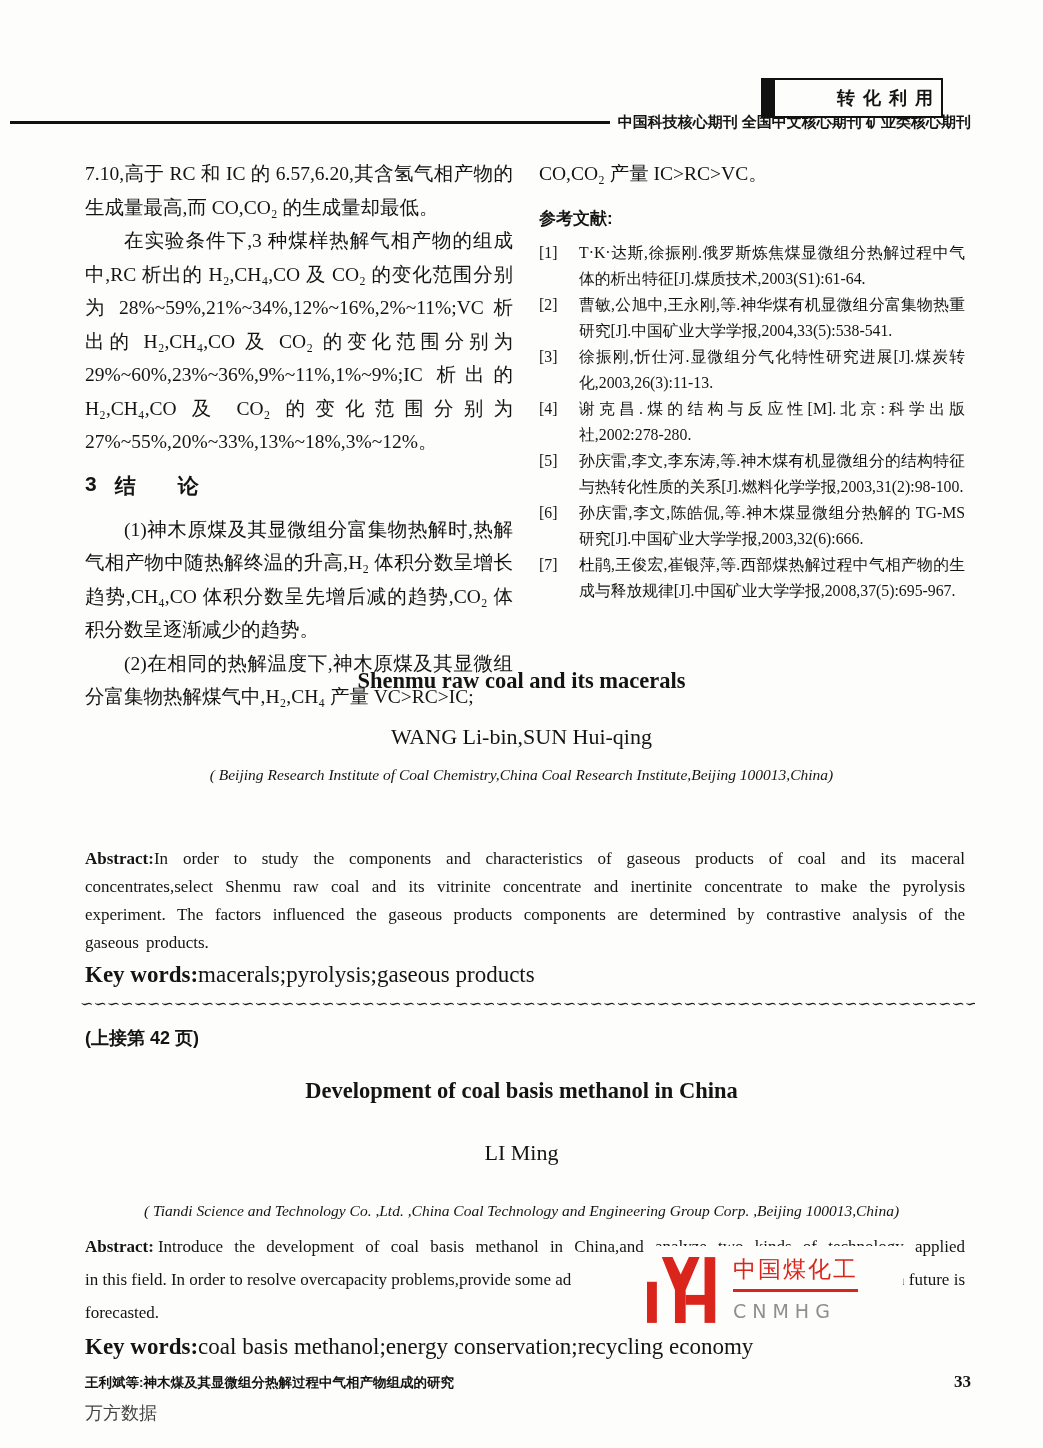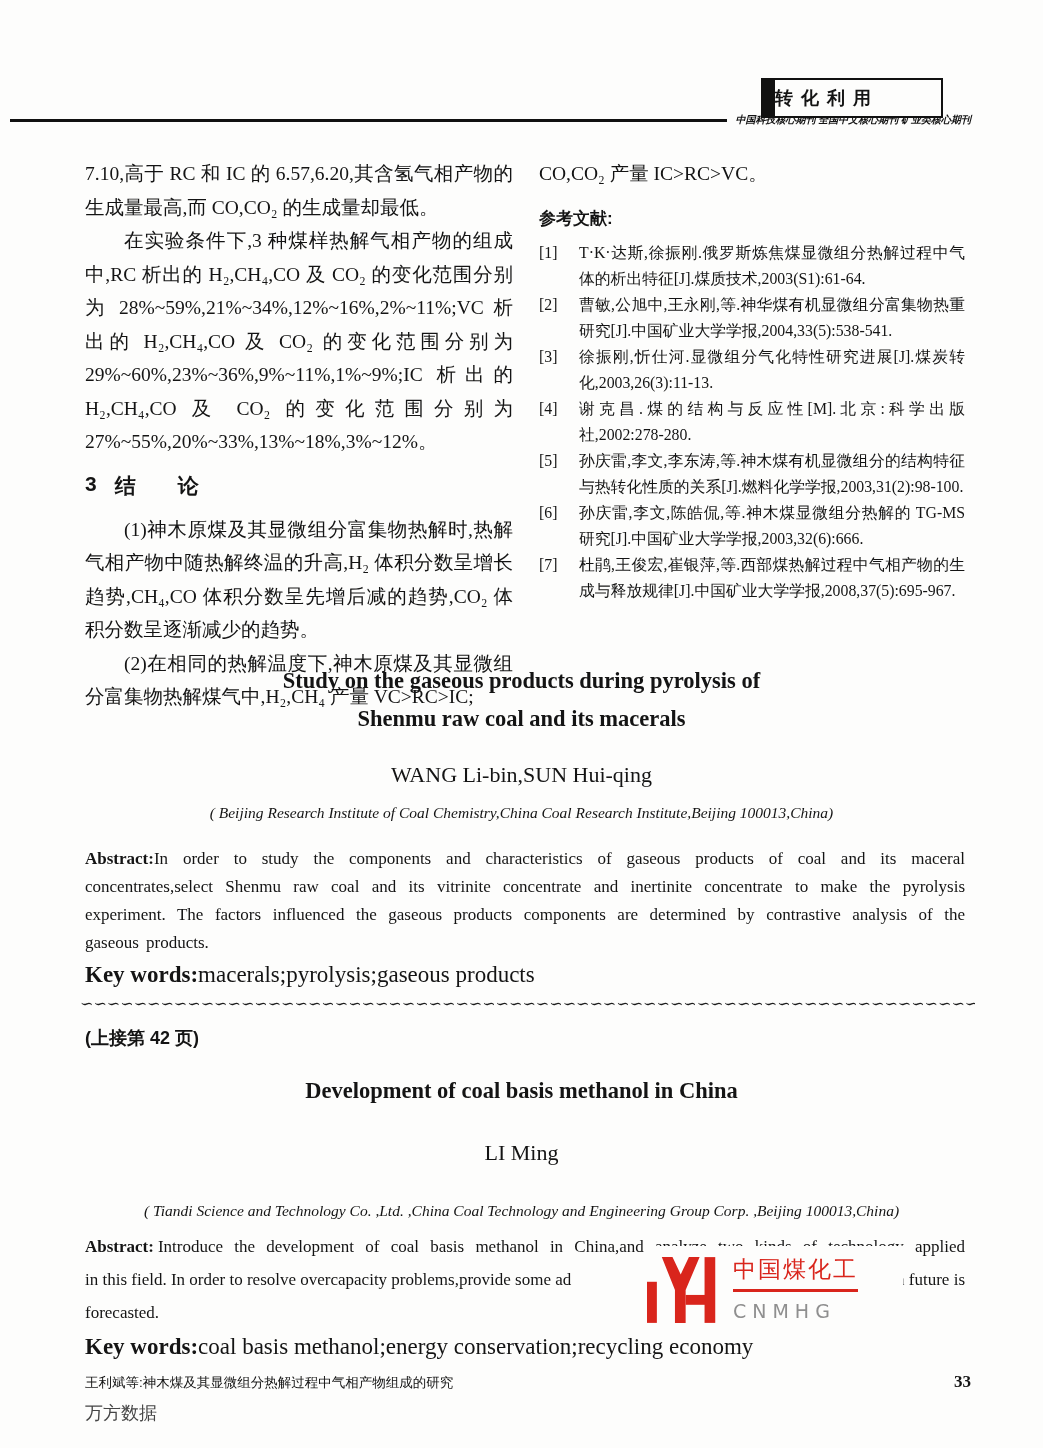--- a/index.html
+++ b/index.html
@@ -16,34 +16,33 @@
   .category-box{
     position:absolute;top:78px;right:100px;
     width:178px;height:36px;
     border:2px solid #111;
     background:#fdfdfc;
     display:flex;align-items:center;
     z-index:2;
   }
   .category-bar{width:13px;height:36px;background:#111;flex:none;margin-left:-1px;}
   .category-label{
-    flex:1;text-align:left;
+    flex:1;text-align:right;
     font-weight:bold;font-size:18px;letter-spacing:8px;
     font-family:"Liberation Sans","DejaVu Sans",sans-serif;
   }
   .rule-row{
     position:absolute;top:113px;left:10px;right:72px;
     display:flex;align-items:center;gap:8px;z-index:1;
   }
   .rule{flex:1;height:3px;background:#111;}
   .journal-line{
-    flex:none;font-weight:bold;font-size:10px;
+    flex:none;font-weight:bold;font-size:15px;
     font-family:"Liberation Sans","DejaVu Sans",sans-serif;
     white-space:nowrap;
-    font-style:italic;
   }
   
   .two-col{
     position:absolute;top:157px;left:85px;right:78px;
     display:flex;gap:26px;
   }
   .col-left{flex:0 0 428px;}
   .col-right{flex:1;min-width:0;}
   p.cn{margin:0;font-size:19.5px;line-height:33.5px;text-align:justify;}
   .p-indent{text-indent:2em;}
@@ -103,21 +102,21 @@
   }
   .cont-note{
     position:absolute;top:1026px;left:85px;
     font-size:18px;font-weight:bold;
     font-family:"Liberation Sans","DejaVu Sans",sans-serif;
   }
   
   .footer{position:absolute;top:1372px;left:85px;right:72px;}
   .footer-row{display:flex;justify-content:space-between;align-items:flex-end;}
   .running-title{
-    font-size:13.5px;font-weight:normal;
+    font-size:13.5px;font-weight:bold;
     font-family:"Liberation Sans","DejaVu Sans",sans-serif;
   }
   .page-number{font-size:17px;font-weight:bold;}
   .wanfang{
     margin-top:9px;font-size:18px;color:#454545;
     font-family:"DejaVu Sans","Liberation Sans",sans-serif;
   }
 </style>
 </head>
 <body>
@@ -172,21 +171,20 @@
         <span class="ref-text">孙庆雷,李文,陈皓侃,等.神木煤显微组分热解的 TG-MS 研究[J].中国矿业大学学报,2003,32(6):666.</span>
       </div>
       <div class="ref-item">
         <span class="ref-num">[7]</span>
         <span class="ref-text">杜鹃,王俊宏,崔银萍,等.西部煤热解过程中气相产物的生成与释放规律[J].中国矿业大学学报,2008,37(5):695-967.</span>
       </div>
     </div>
   </div>
 
   <div class="article1-head">
-    <div class="en-title">Study on the gaseous products during pyrolysis of</div>
     <div class="en-title">Shenmu raw coal and its macerals</div>
     <div class="authors">WANG Li-bin,SUN Hui-qing</div>
     <div class="affil">( Beijing Research Institute of Coal Chemistry,China Coal Research Institute,Beijing  100013,China)</div>
   </div>
 
   <div class="abstract1">
     <p class="abstract-text"><b class="lbl">Abstract:</b><span>In order to study the components and characteristics of gaseous products of coal and its maceral concentrates,select Shenmu raw coal and its vitrinite concentrate and inertinite concentrate to make the pyrolysis experiment. The factors influenced the gaseous products components are determined by contrastive analysis of the gaseous products.</span></p>
     <p class="keywords"><b class="lbl">Key words:</b><span>macerals;pyrolysis;gaseous products</span></p>
   </div>
 

